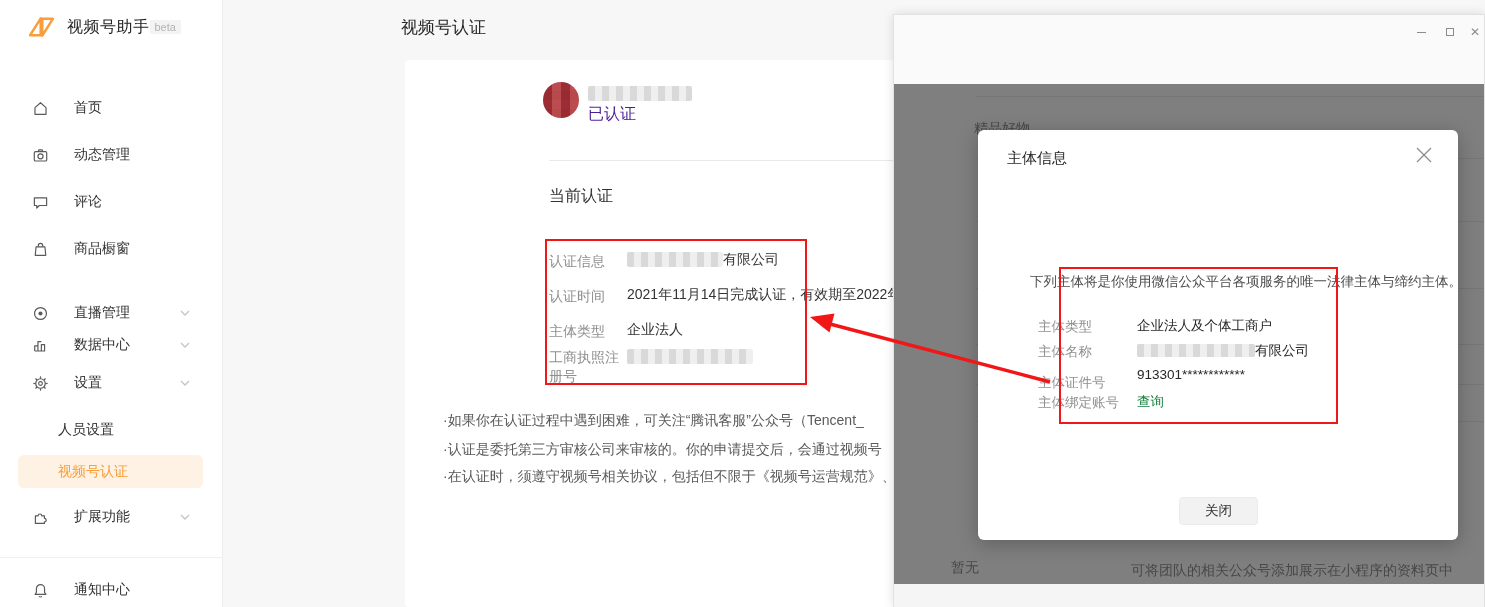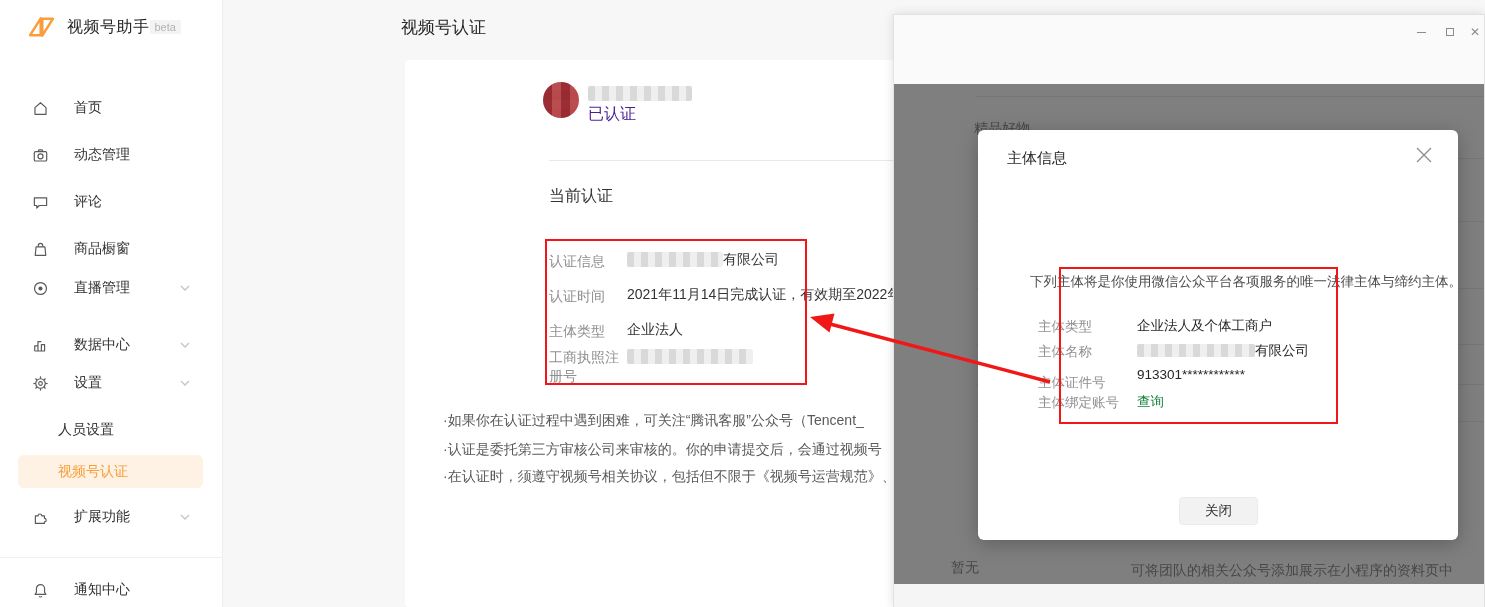--- a/index.html
+++ b/index.html
@@ -118,21 +118,21 @@
   </div>
   <div class="nav-item" style="top:240px">
     <span>
         <svg width="17" height="17" viewBox="0 0 20 20">
           <path d="M4.8 6.8 H15.2 L16.2 16.8 H3.8 Z" fill="none" stroke="#5a5a5a" stroke-width="1.4" stroke-linejoin="round"></path>
           <path d="M7.4 6.8 V5.4 a2.6 2.6 0 0 1 5.2 0 V6.8" fill="none" stroke="#5a5a5a" stroke-width="1.4"></path>
         </svg>
       </span>
     <span class="lbl">商品橱窗</span>
   </div>
-  <div class="nav-item" style="top:279px">
+  <div class="nav-item" style="top:304px">
     <span>
         <svg width="17" height="17" viewBox="0 0 20 20">
           <circle cx="10" cy="10" r="7" fill="none" stroke="#5a5a5a" stroke-width="1.4"></circle>
           <circle cx="10" cy="10" r="2.4" fill="#5a5a5a"></circle>
         </svg>
       </span>
     <span class="lbl">直播管理</span>
     <span class="chev">
         <svg width="10" height="6" viewBox="0 0 10 6">
           <polyline points="1,1 5,5 9,1" fill="none" stroke="#c4c4c4" stroke-width="1.3"></polyline>

